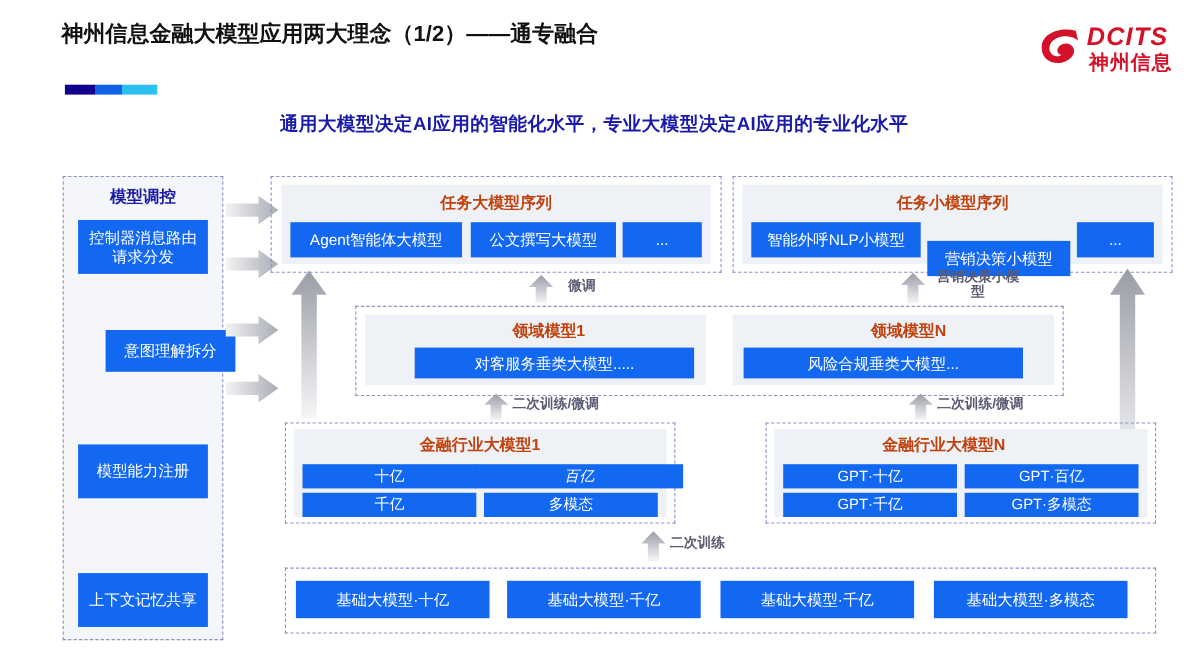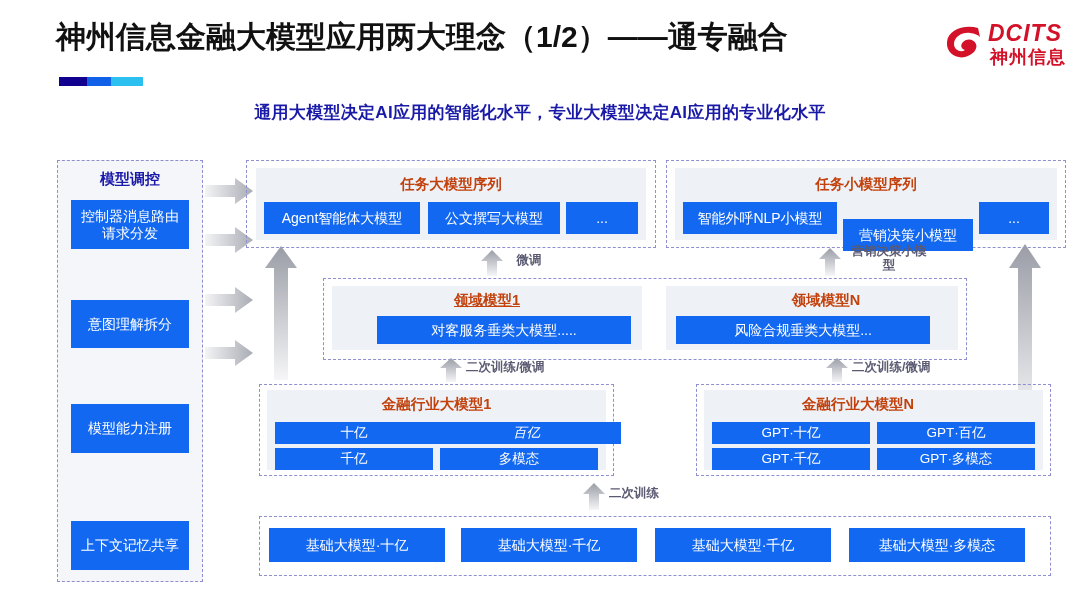--- a/index.html
+++ b/index.html
@@ -7,21 +7,21 @@
   body{
     width:1080px;height:608px;
     background:#ffffff;
     font-family:"Liberation Sans","DejaVu Sans",sans-serif;
     overflow:hidden;
     position:relative;
   }
   
   .slide-title{
     position:absolute;left:56px;top:17px;
-    font-size:30px;font-weight:bold;color:#111111;
+    font-size:20px;font-weight:bold;color:#111111;
     letter-spacing:0px;white-space:nowrap;
   }
   .accent-bar{
     position:absolute;left:59px;top:77px;
     width:84px;height:9px;
     background:linear-gradient(to right,#12008f 0%,#12008f 33%,#1161e8 33%,#1161e8 62%,#2bc0f0 62%,#2bc0f0 100%);
   }
   .subtitle{
     position:absolute;left:0;top:101px;width:1080px;
     text-align:center;
@@ -95,21 +95,21 @@
     <path d="M30 9 C18 7 8 13 8 21" fill="none" stroke="#d3122a" stroke-width="2.4"></path>
   </svg>
   <div class="logo-en">DCITS</div>
   <div class="logo-cn">神州信息</div>
 </div>
 
 <div class="dashed" id="left-col"></div>
 <div id="left-col-title">模型调控</div>
 
 <div class="blue ctrl-box" style="top:200px;height:49px;">控制器消息路由请求分发</div>
-<div class="blue ctrl-box" style="top:300px;height:48px;">意图理解拆分</div>
+<div class="blue ctrl-box" style="top:300px;height:38px;margin-left:25px;">意图理解拆分</div>
 <div class="blue ctrl-box" style="top:404px;height:49px;">模型能力注册</div>
 <div class="blue ctrl-box" style="top:521px;height:49px;">上下文记忆共享</div>
 
 <svg class="harrow" style="left:205px;top:178px;" viewBox="0 0 48 26">
   <defs>
       <linearGradient id="gh" x1="0" y1="0" x2="1" y2="0">
     <stop offset="0%" stop-color="#f4f4f6"></stop>
         <stop offset="100%" stop-color="#a9acb4"></stop>
       </linearGradient>
     </defs>
@@ -157,21 +157,21 @@
 </svg>
 <div class="arrow-label" style="left:506px;top:253px;width:46px;">微调</div>
 
 <svg class="varrow" style="left:819px;top:248px;width:22px;height:28px;" viewBox="0 0 22 28" preserveAspectRatio="none">
   <path d="M11 0 L22 11 L16 11 L16 28 L6 28 L6 11 L0 11 Z" fill="url(#gv)"></path>
 </svg>
 <div class="arrow-label" style="left:846px;top:244px;width:86px;">营销决策小模型</div>
 
 <div class="dashed" id="domain-wrap"></div>
 <div class="domain-inner" style="left:332px;top:286px;width:310px;height:64px;"></div>
-<div class="grp-title" style="position:absolute;left:332px;top:291px;width:310px;text-decoration:underline;">领域模型1</div>
+<div class="grp-title" style="position:absolute;left:344px;top:291px;width:310px;">领域模型1</div>
 <div class="blue" style="position:absolute;left:377px;top:316px;width:254px;height:28px;">对客服务垂类大模型.....</div>
 
 <div class="domain-inner" style="left:666px;top:286px;width:292px;height:64px;"></div>
 <div class="grp-title" style="position:absolute;left:666px;top:291px;width:320px;">领域模型N</div>
 <div class="blue" style="position:absolute;left:676px;top:316px;width:254px;height:28px;">风险合规垂类大模型...</div>
 
 <svg class="varrow" style="left:440px;top:358px;width:22px;height:24px;" viewBox="0 0 22 24" preserveAspectRatio="none">
   <path d="M11 0 L22 10 L16 10 L16 24 L6 24 L6 10 L0 10 Z" fill="url(#gv)"></path>
 </svg>
 <div class="arrow-label" style="left:466px;top:360px;width:96px;text-align:left;">二次训练/微调</div>

